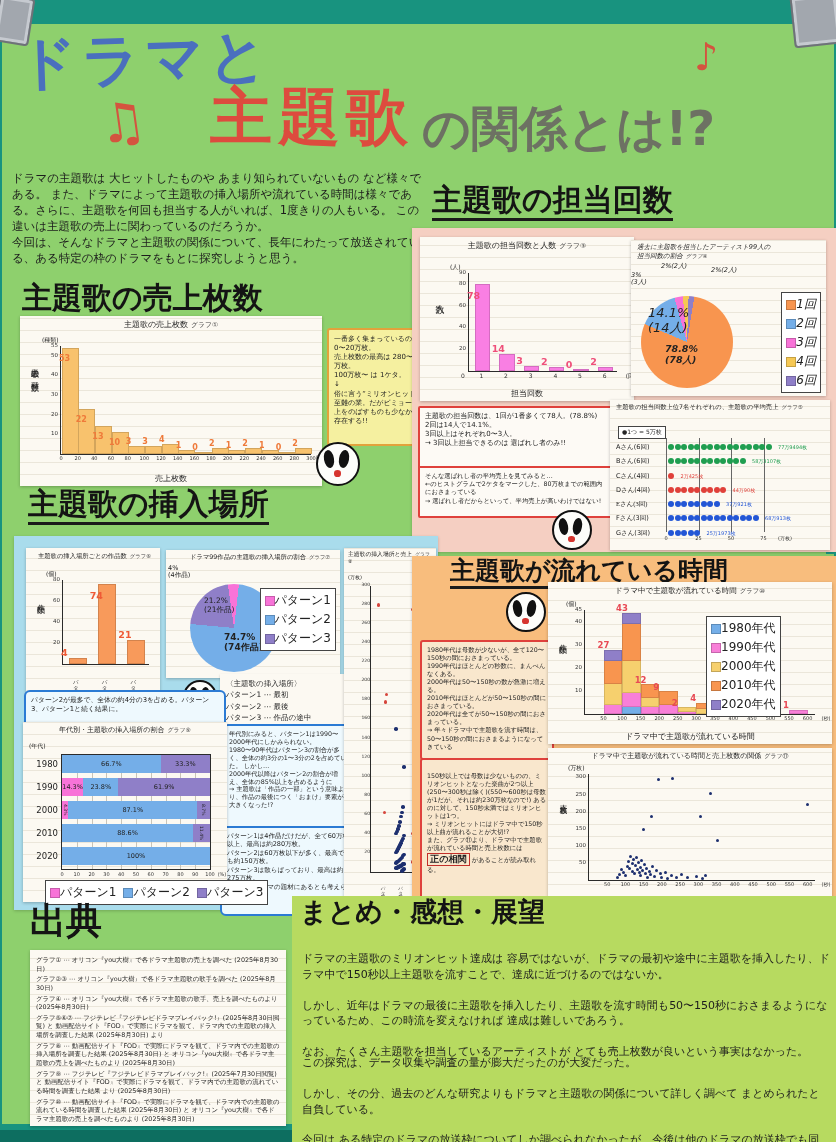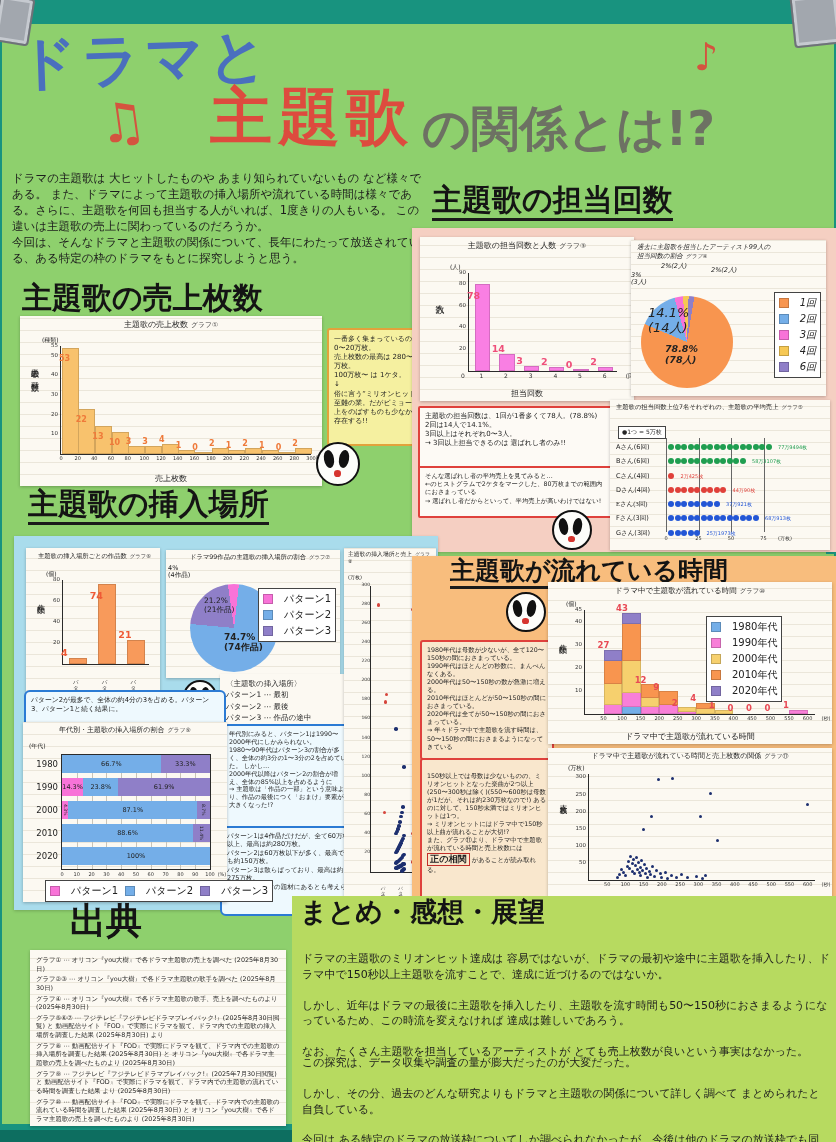--- a/index.html
+++ b/index.html
@@ -39,21 +39,21 @@
   .dann{position:absolute;font-size:5px;line-height:1;white-space:nowrap;}
   .sdot{position:absolute;width:4px;height:4px;border-radius:50%;}
   .hrow-label{position:absolute;left:-34px;width:30px;font-size:8.5px;text-align:right;color:#222;line-height:1;}
   .hbar-row{position:absolute;display:flex;}
   .hseg{height:100%;display:flex;align-items:center;justify-content:center;position:relative;}
   .hseg-t{font-size:6.5px;color:#222;white-space:nowrap;}
   .hseg-t.v{writing-mode:vertical-rl;font-size:4.5px;}
   .vseg{position:absolute;border:0.5px solid rgba(0,0,0,.12);}
   .legend{position:absolute;border:1.5px solid #444;background:#fff;padding:3px 4px;display:flex;flex-direction:column;gap:2px;}
   .legend.h{flex-direction:row;gap:7px;}
-  .lg-row{display:flex;align-items:center;gap:11px;font-size:10px;color:#222;white-space:nowrap;}
+  .lg-row{display:flex;align-items:center;gap:0;font-size:12px;color:#222;white-space:nowrap;}
   .lg-sw{width:8px;height:8px;flex:0 0 8px;border:0.5px solid rgba(0,0,0,.2);}
   .lgnote{position:absolute;border:1px solid #444;background:#fff;font-size:6px;padding:1px 3px;white-space:nowrap;}
   
   .note{position:absolute;line-height:1.3;color:#222;}
   .note-yellow{background:#f5f0a0;border:2px solid #e2a23c;border-radius:3px;padding:5px;font-size:7px;}
   .note-red{background:#fdfaf5;border:2px solid #df413c;border-radius:2px;padding:4px 5px;font-size:7px;}
   .note-blue{background:#eef9fe;border:2px solid #2b7bd4;border-radius:6px;padding:4px 5px;font-size:6.3px;}
   .note-orangeb{background:#f9e7cd;border:2px solid #df413c;border-radius:3px;padding:4px 5px;font-size:6.3px;}
   .note-white{background:#fcf9f2;box-shadow:0 1px 2px rgba(0,0,0,.2);padding:4px 6px;font-size:7.5px;line-height:1.5;}
   .hl-box{display:inline-block;border:1.5px solid #c2302a;font-weight:bold;font-size:1.45em;padding:0 2px;color:#222;}
@@ -828,21 +828,21 @@
       <div class="xtick" style="left: 136.806px;">400</div>
       <div class="xtick" style="left: 155.032px;">450</div>
       <div class="xtick" style="left: 173.258px;">500</div>
       <div class="xtick" style="left: 191.484px;">550</div>
       <div class="xtick" style="left: 209.71px;">600</div>
       <div class="xtick" style="left: 228px;">(秒)</div>
     </div>
   <div class="xlab">ドラマ中で主題歌が流れている時間</div>
 </div>
 
-<div class="h1 nb" style="left:30px;top:902px;font-size:36px;margin-left:40px;">出典</div>
+<div class="h1 nb" style="left:30px;top:902px;font-size:36px;">出典</div>
 <div class="card" style="left:30px;top:950px;width:256px;height:176px;padding:6px 6px;box-sizing:border-box;font-size:6.4px;line-height:1.35;">
   <div style="margin-bottom:2px;">グラフ① ⋯ オリコン『you大樹』で各ドラマ主題歌の売上を調べた (2025年8月30日)</div>
   <div style="margin-bottom:2px;">グラフ②③ ⋯ オリコン『you大樹』で各ドラマ主題歌の歌手を調べた (2025年8月30日)</div>
   <div style="margin-bottom:2px;">グラフ④ ⋯ オリコン『you大樹』で各ドラマ主題歌の歌手、売上を調べたものより (2025年8月30日)</div>
   <div style="margin-bottom:2px;">グラフ⑤⑥⑦ ⋯ フジテレビ『フジテレビドラマプレイバック!』(2025年8月30日閲覧) と 動画配信サイト『FOD』で実際にドラマを観て、ドラマ内での主題歌の挿入場所を調査した結果 (2025年8月30日) より</div>
   <div style="margin-bottom:2px;">グラフ⑧ ⋯ 動画配信サイト『FOD』で実際にドラマを観て、ドラマ内での主題歌の挿入場所を調査した結果 (2025年8月30日) と オリコン『you大樹』で各ドラマ主題歌の売上を調べたものより (2025年8月30日)</div>
   <div style="margin-bottom:2px;">グラフ⑨ ⋯ フジテレビ『フジテレビドラマプレイバック!』(2025年7月30日閲覧) と 動画配信サイト『FOD』で実際にドラマを観て、ドラマ内での主題歌の流れている時間を調査した結果 より (2025年8月30日)</div>
   <div>グラフ⑩ ⋯ 動画配信サイト『FOD』で実際にドラマを観て、ドラマ内での主題歌の流れている時間を調査した結果 (2025年8月30日) と オリコン『you大樹』で各ドラマ主題歌の売上を調べたものより (2025年8月30日)</div>
 </div>
 

